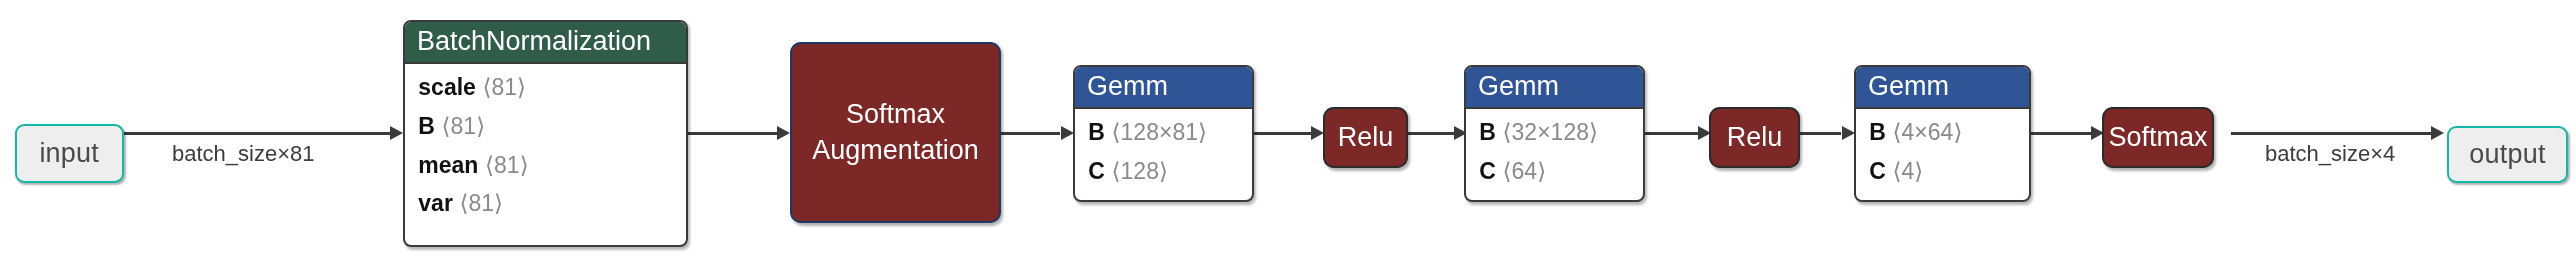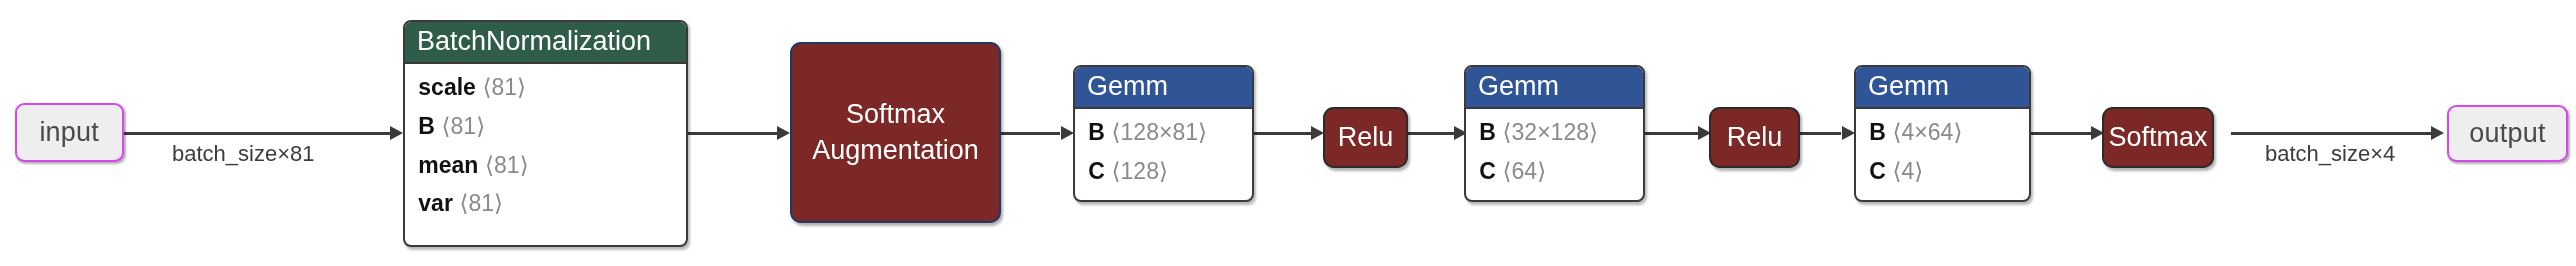--- a/index.html
+++ b/index.html
@@ -9,24 +9,25 @@
     overflow:hidden;
   }
   #canvas{position:relative;width:2576px;height:267px;background:#ffffff;}
 
   
   .node{position:absolute;box-sizing:border-box;}
 
   
   .io-node{
     background:#eeeeee;
-    border:2px solid #d946ef;
+    border:2px solid #14b8a6;
     border-radius:9.3px;
     display:flex;align-items:center;justify-content:center;
     box-shadow:1.3px 2px 2px rgba(0,0,0,0.30);
+    margin-top:21px;
   }
   .io-label{
     font-size:27px;color:#4a4a4a;letter-spacing:0.2px;
     font-family:"Liberation Sans","DejaVu Sans",sans-serif;
   }
 
   
   .op-node{
     background:#ffffff;
     border:2px solid #3a3a3a;

